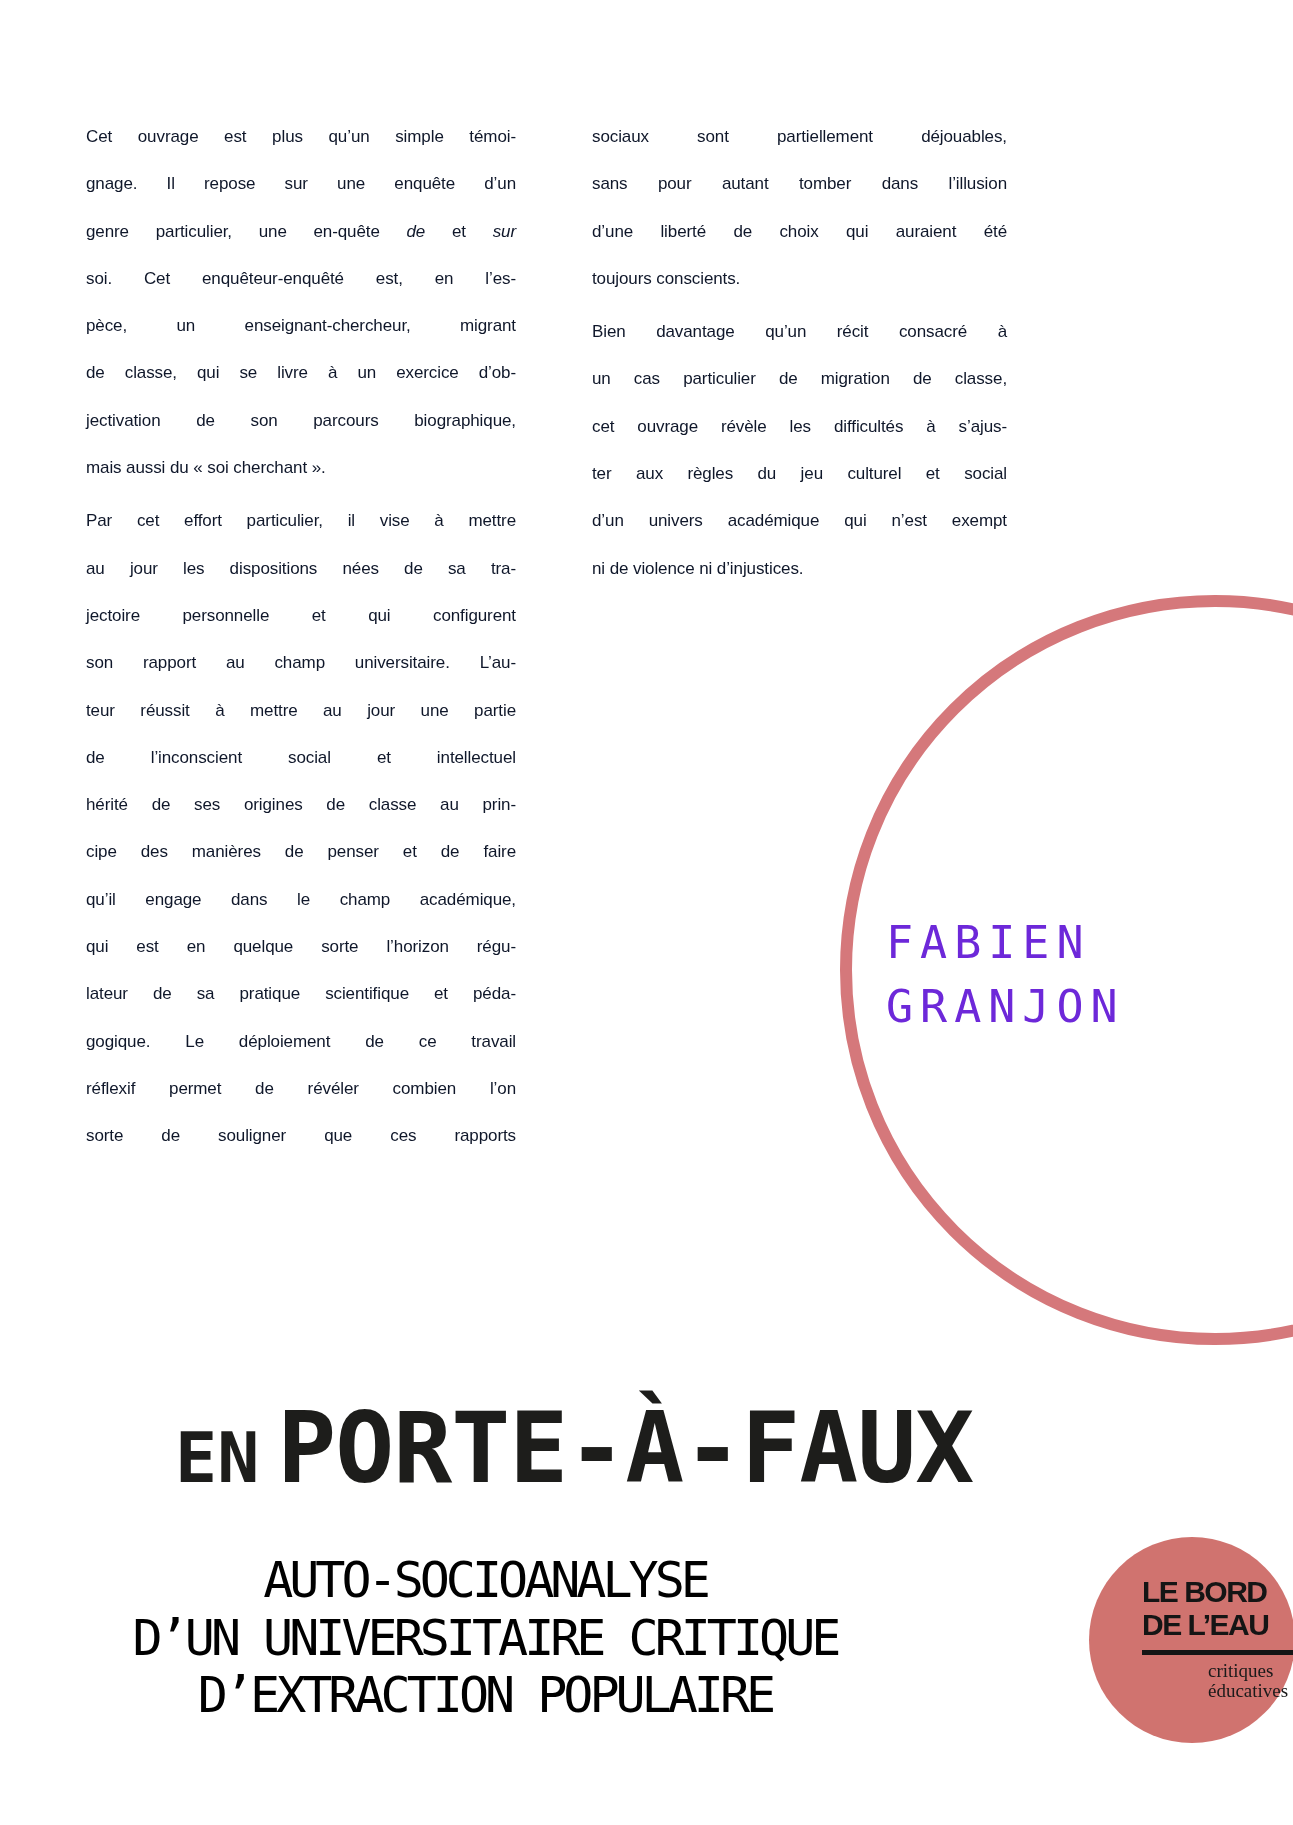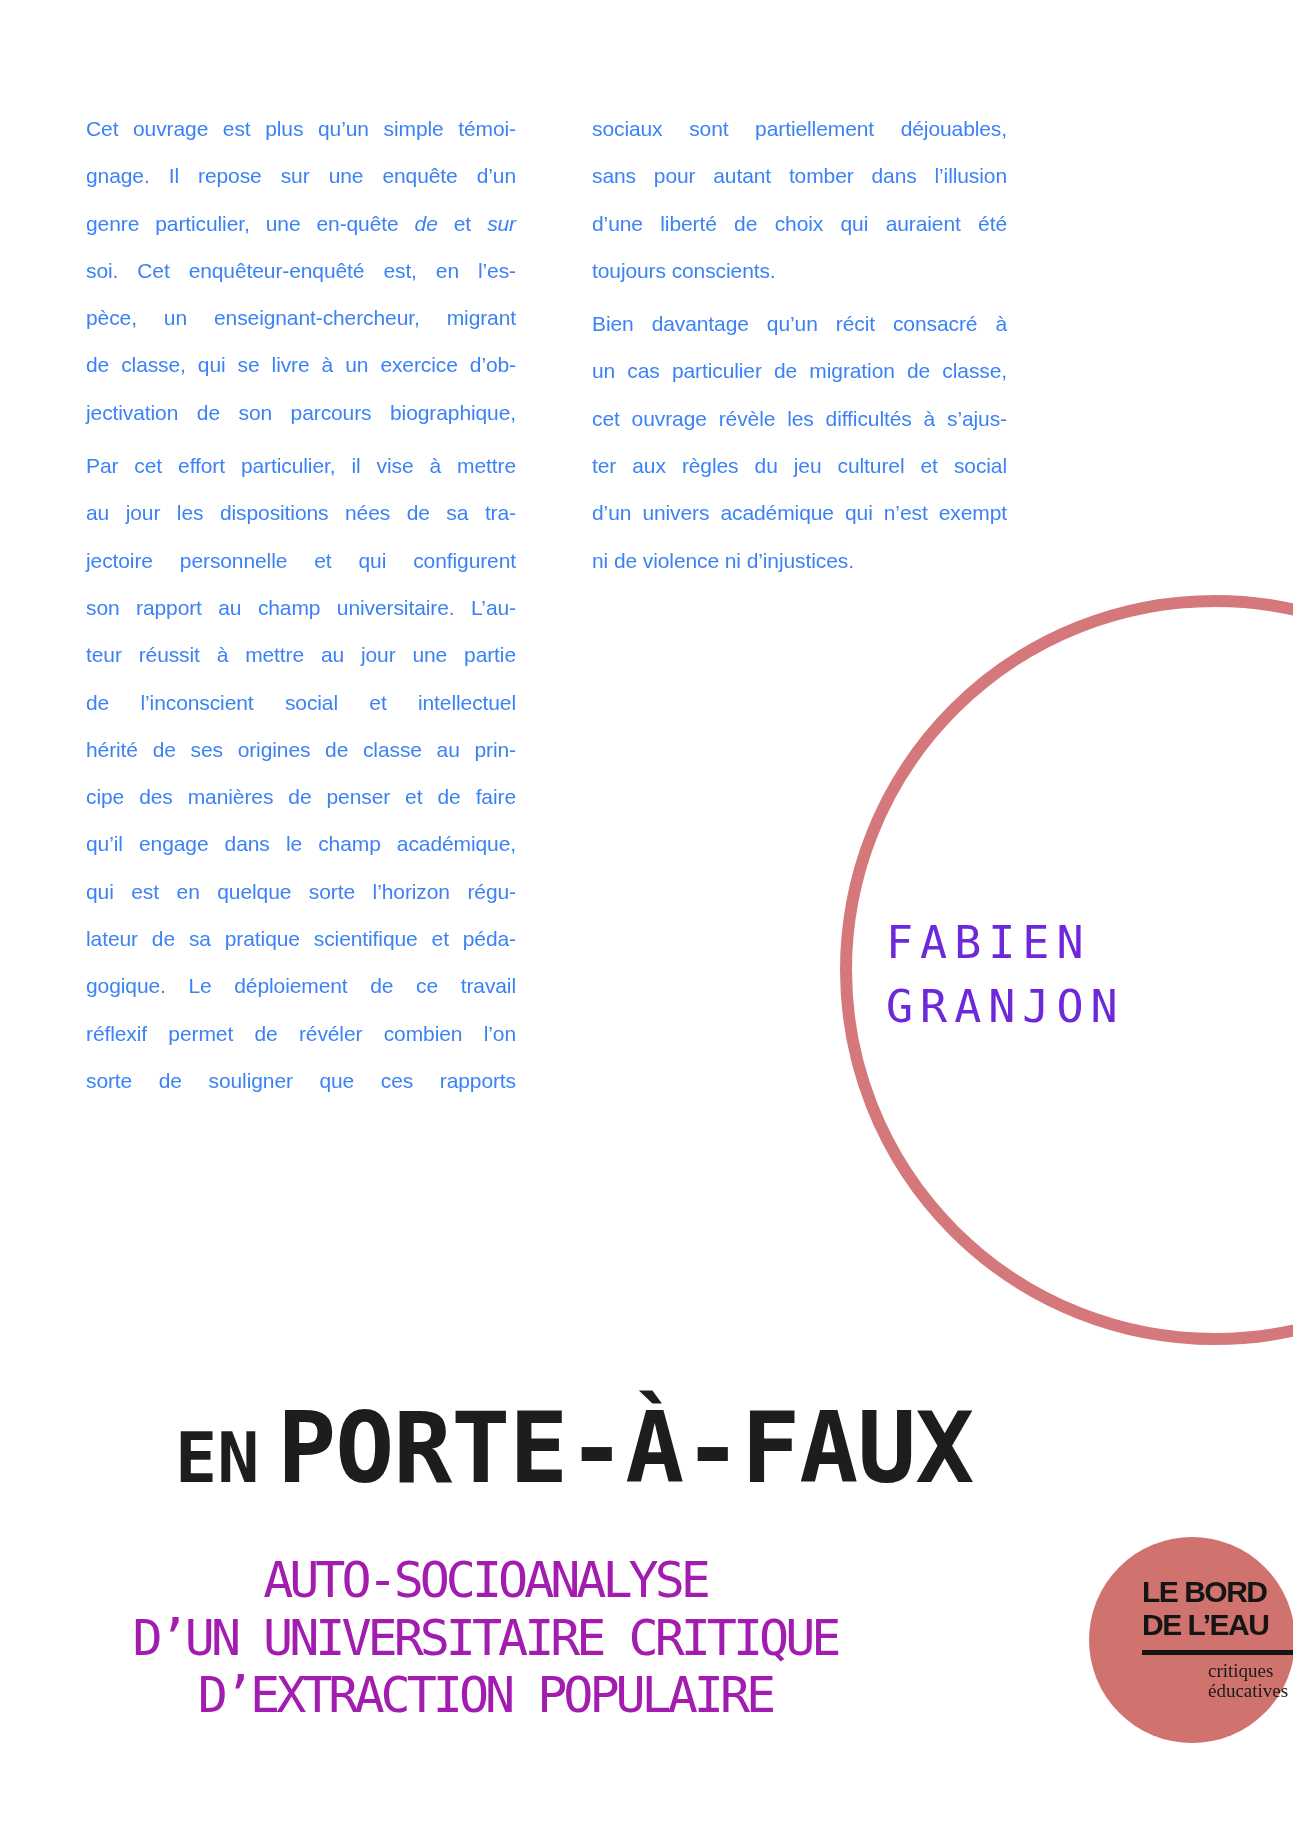--- a/index.html
+++ b/index.html
@@ -7,25 +7,25 @@
     position:relative;
     width:1293px;height:1825px;
     background:#fff;
     overflow:hidden;
     font-family:"Liberation Sans",sans-serif;
     color:#1e1e1c;
   }
   
   .col{
     position:absolute;
-    top:105px;
-    font-size:21px;
+    top:113px;
+    font-size:17px;
     line-height:47.3px;
     letter-spacing:-0.1px;
-    color:#3b82f6;
+    color:#0f172a;
   }
   #col-left{left:86px;width:430px;}
   #col-right{left:592px;width:415px;}
   .para + .para{margin-top:6px;}
   .line{
     text-align:justify;
     text-align-last:justify;
   }
   .line.no-just{text-align-last:left;}
   
@@ -66,21 +66,21 @@
   #title-l2-small{margin-right:18px;margin-top:16px;}
   
   #subtitle{
     position:absolute;
     left:95px;top:1552px;
     width:780px;
     font-family:"DejaVu Sans Mono",monospace;
     font-size:50px;
     line-height:57.5px;
     letter-spacing:-4px;
-    color:#a21caf;
+    color:#000000;
     text-align:center;
     white-space:nowrap;
   }
   
   #logo-circle{
     position:absolute;
     left:1089px;top:1537px;
     width:206px;height:206px;
     border-radius:50%;
     background:#d0736f;
@@ -119,20 +119,21 @@
 
   <div id="col-left" class="col">
       <div class="para">
         <div class="line">Cet ouvrage est plus qu’un simple témoi-</div>
         <div class="line">gnage. Il repose sur une enquête d’un</div>
         <div class="line">genre particulier, une en-quête <i>de</i> et <i>sur</i></div>
         <div class="line">soi. Cet enquêteur-enquêté est, en l’es-</div>
         <div class="line">pèce, un enseignant-chercheur, migrant</div>
         <div class="line">de classe, qui se livre à un exercice d’ob-</div>
         <div class="line">jectivation de son parcours biographique,</div>
+        <div class="line no-just">mais aussi du « soi cherchant ».</div>
       </div>
       <div class="para">
         <div class="line">Par cet effort particulier, il vise à mettre</div>
         <div class="line">au jour les dispositions nées de sa tra-</div>
         <div class="line">jectoire personnelle et qui configurent</div>
         <div class="line">son rapport au champ universitaire. L’au-</div>
         <div class="line">teur réussit à mettre au jour une partie</div>
         <div class="line">de l’inconscient social et intellectuel</div>
         <div class="line">hérité de ses origines de classe au prin-</div>
         <div class="line">cipe des manières de penser et de faire</div>

